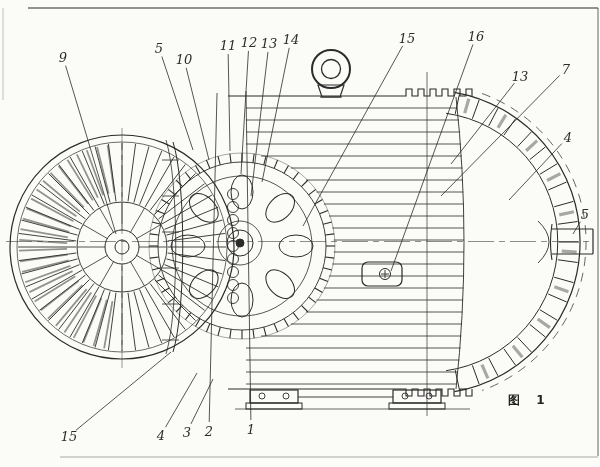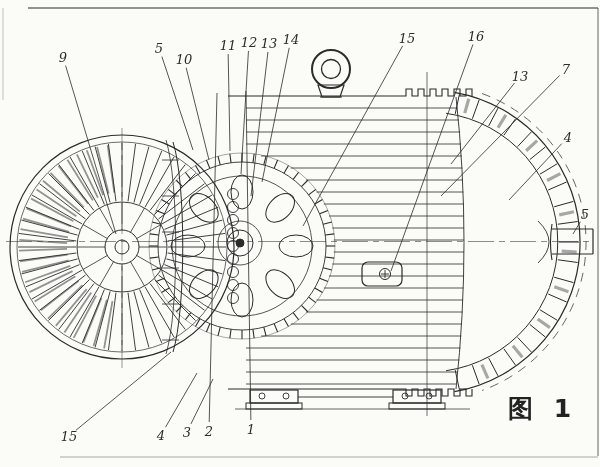--- a/index.html
+++ b/index.html
@@ -1,19 +1,19 @@
 <!DOCTYPE html>
 <html><head>
 <meta charset="utf-8">
 <style>
   html,body{margin:0;padding:0;background:#cfcfcb;}
   #page{position:relative;width:600px;height:467px;background:#fbfbf8;overflow:hidden;
         font-family:"DejaVu Serif", serif;}
   #drawing{position:absolute;left:0;top:0;}
-  #caption{position:absolute;left:508px;top:392px;font-size:25px;color:#222;
+  #caption{position:absolute;left:508px;top:392px;font-size:12px;color:#222;
            letter-spacing:6px;font-family:"DejaVu Sans", sans-serif;font-weight:bold;}
 </style>
 </head>
 <body>
 
 <div id="page">
   <svg id="drawing" width="600" height="467" viewBox="0 0 600 467">
     <g id="gFrame">
         <line x1="28" y1="8" x2="598" y2="8" stroke="#2b2b2b" stroke-width="1.1"></line>
         <line x1="598" y1="8" x2="598" y2="456" stroke="#2b2b2b" stroke-width="0.9" opacity="0.8"></line>

